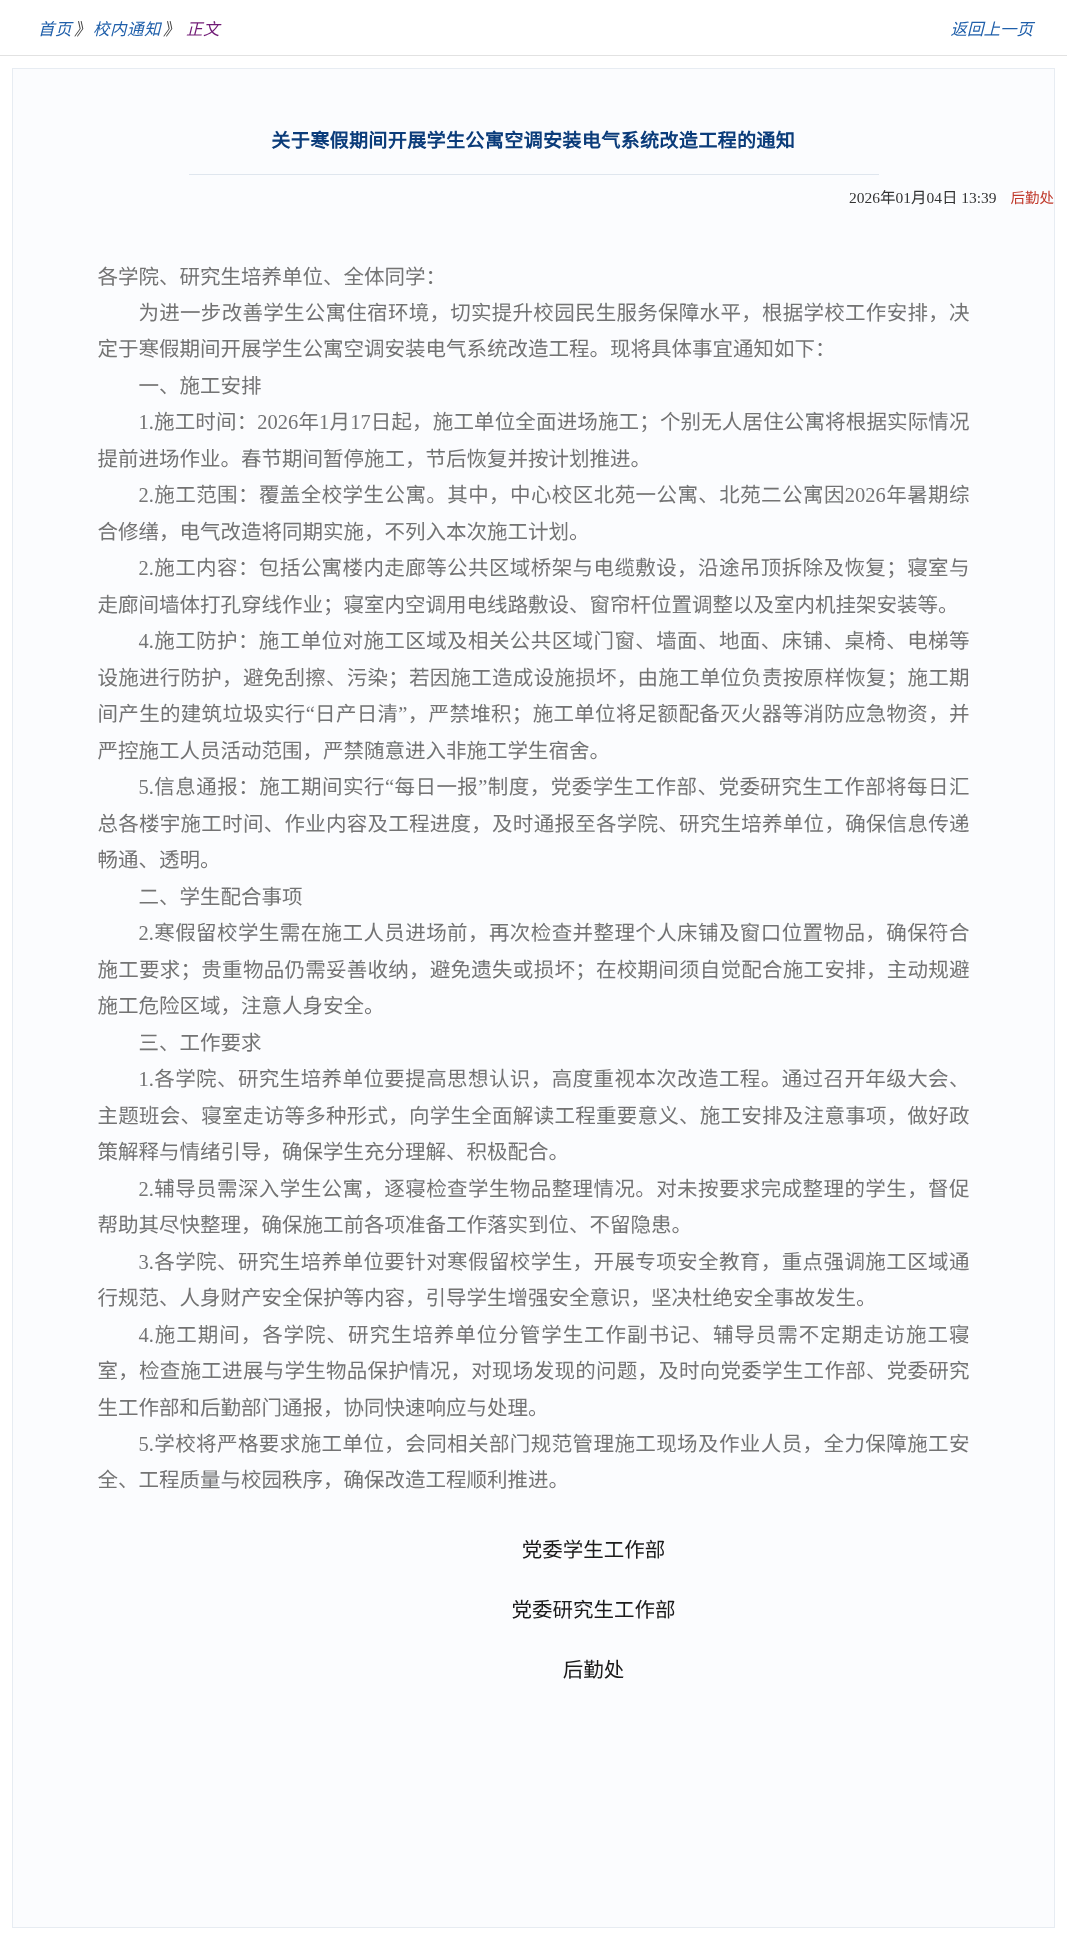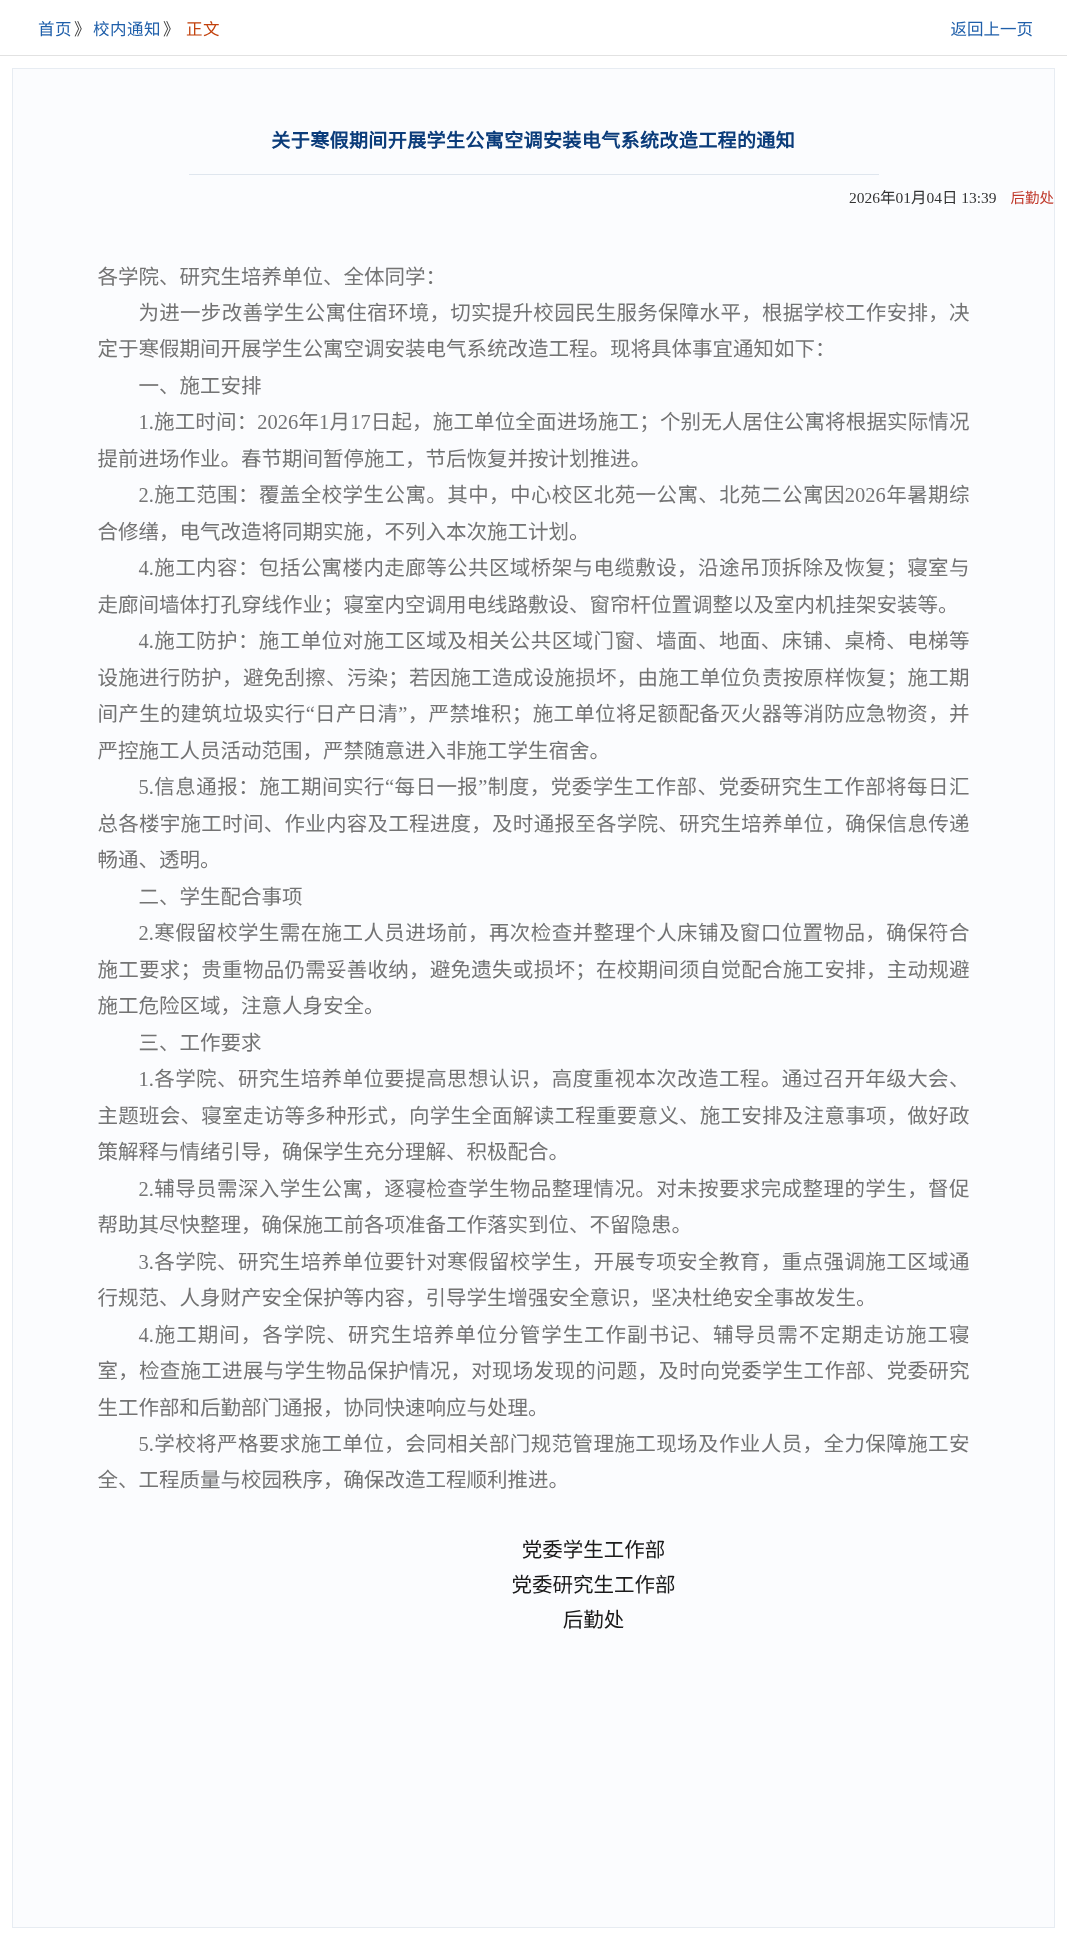--- a/index.html
+++ b/index.html
@@ -20,39 +20,40 @@
   
   .crumbbar {
     height: 56px;
     box-sizing: border-box;
     padding: 0 34px 0 38px;
     display: flex;
     align-items: center;
     justify-content: space-between;
     border-bottom: 1px solid #e2e2e2;
     background: #ffffff;
+    font-style: italic;
   }
   .crumb {
     font-size: 16.5px;
     font-family: "Liberation Sans", sans-serif;
     color: #222;
     letter-spacing: 0.5px;
     display: flex;
     align-items: center;
   }
   .crumb a {
     color: #1f5faa;
     text-decoration: none;
   }
   .crumb .sep {
     color: #444;
     margin: 0 2px;
   }
   .crumb .cur {
-    color: #c2410c;
+    color: #701a75;
     margin-left: 4px;
   }
   .backlink {
     font-size: 16.5px;
     font-family: "Liberation Sans", sans-serif;
     color: #1f5faa;
     text-decoration: none;
   }
 
   
@@ -111,20 +112,21 @@
   .sign {
     margin: 34px auto 0 auto;
     width: 872px;
     font-size: 20.5px;
     line-height: 1.72;
     text-align: center;
   }
   .sign .sline {
     display: block;
     padding-left: 120px;
+    margin-top: 25px;
   }
 </style>
 </head>
 <body>
 
 <div class="page">
 
   <div class="crumbbar">
     <div class="crumb">
       <a href="#">首页</a>
@@ -144,21 +146,21 @@
       <span>2026年01月04日 13:39</span>
       <span class="dept">后勤处</span>
     </div>
 
     <div class="body" id="article-body">
         <p class="noindent">各学院、研究生培养单位、全体同学：</p>
         <p class="">为进一步改善学生公寓住宿环境，切实提升校园民生服务保障水平，根据学校工作安排，决定于寒假期间开展学生公寓空调安装电气系统改造工程。现将具体事宜通知如下：</p>
         <p class="">一、施工安排</p>
         <p class="">1.施工时间：2026年1月17日起，施工单位全面进场施工；个别无人居住公寓将根据实际情况提前进场作业。春节期间暂停施工，节后恢复并按计划推进。</p>
         <p class="">2.施工范围：覆盖全校学生公寓。其中，中心校区北苑一公寓、北苑二公寓因2026年暑期综合修缮，电气改造将同期实施，不列入本次施工计划。</p>
-        <p class="">4.施工内容：包括公寓楼内走廊等公共区域桥架与电缆敷设，沿途吊顶拆除及恢复；寝室与走廊间墙体打孔穿线作业；寝室内空调用电线路敷设、窗帘杆位置调整以及室内机挂架安装等。</p>
+        <p class="">2.施工内容：包括公寓楼内走廊等公共区域桥架与电缆敷设，沿途吊顶拆除及恢复；寝室与走廊间墙体打孔穿线作业；寝室内空调用电线路敷设、窗帘杆位置调整以及室内机挂架安装等。</p>
         <p class="">4.施工防护：施工单位对施工区域及相关公共区域门窗、墙面、地面、床铺、桌椅、电梯等设施进行防护，避免刮擦、污染；若因施工造成设施损坏，由施工单位负责按原样恢复；施工期间产生的建筑垃圾实行“日产日清”，严禁堆积；施工单位将足额配备灭火器等消防应急物资，并严控施工人员活动范围，严禁随意进入非施工学生宿舍。</p>
         <p class="">5.信息通报：施工期间实行“每日一报”制度，党委学生工作部、党委研究生工作部将每日汇总各楼宇施工时间、作业内容及工程进度，及时通报至各学院、研究生培养单位，确保信息传递畅通、透明。</p>
         <p class="">二、学生配合事项</p>
         <p class="">2.寒假留校学生需在施工人员进场前，再次检查并整理个人床铺及窗口位置物品，确保符合施工要求；贵重物品仍需妥善收纳，避免遗失或损坏；在校期间须自觉配合施工安排，主动规避施工危险区域，注意人身安全。</p>
         <p class="">三、工作要求</p>
         <p class="">1.各学院、研究生培养单位要提高思想认识，高度重视本次改造工程。通过召开年级大会、主题班会、寝室走访等多种形式，向学生全面解读工程重要意义、施工安排及注意事项，做好政策解释与情绪引导，确保学生充分理解、积极配合。</p>
         <p class="">2.辅导员需深入学生公寓，逐寝检查学生物品整理情况。对未按要求完成整理的学生，督促帮助其尽快整理，确保施工前各项准备工作落实到位、不留隐患。</p>
         <p class="">3.各学院、研究生培养单位要针对寒假留校学生，开展专项安全教育，重点强调施工区域通行规范、人身财产安全保护等内容，引导学生增强安全意识，坚决杜绝安全事故发生。</p>
         <p class="">4.施工期间，各学院、研究生培养单位分管学生工作副书记、辅导员需不定期走访施工寝室，检查施工进展与学生物品保护情况，对现场发现的问题，及时向党委学生工作部、党委研究生工作部和后勤部门通报，协同快速响应与处理。</p>
         <p class="">5.学校将严格要求施工单位，会同相关部门规范管理施工现场及作业人员，全力保障施工安全、工程质量与校园秩序，确保改造工程顺利推进。</p>

